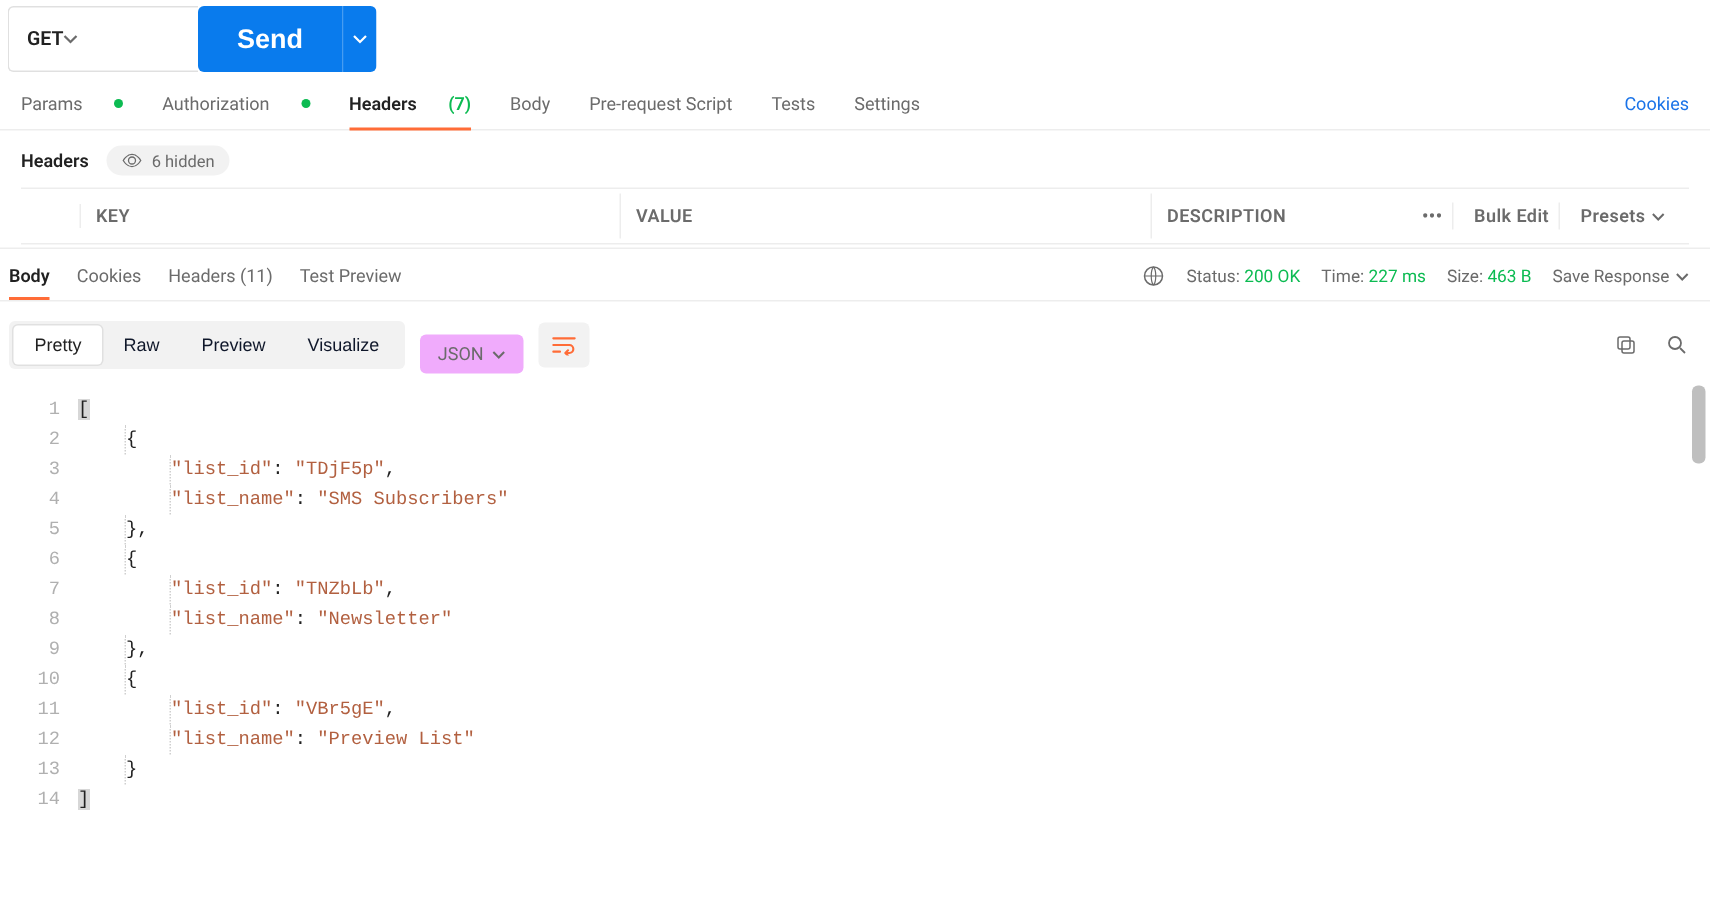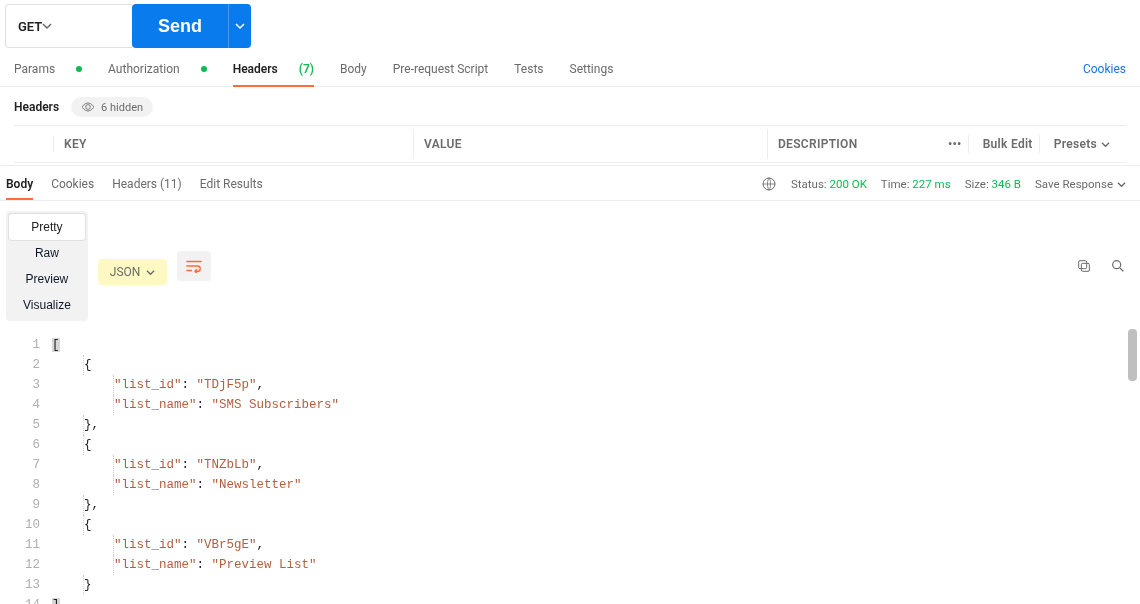--- a/index.html
+++ b/index.html
@@ -209,28 +209,28 @@
   .globe-icon { color:#6b6b6b; }
   .save-resp { display:flex;align-items:center;gap:4px;cursor:pointer; }
 
   
   .resp-controls {
     display:flex;align-items:center;gap:10px;
     padding: 10px 14px 8px 6px;
     border-top:1px solid #ededed;
   }
   .seg {
-    display:flex;background:#f2f2f2;border-radius:4px;padding:3px;flex-direction:column;
+    display:flex;background:#f2f2f2;border-radius:4px;padding:3px;
   }
   .seg button {
     border:none;background:transparent;padding:6px 14px;font-size:12px;color:#0f172a;border-radius:3px;cursor:pointer;
   }
   .seg button.active { background:#fff;color:#212121;box-shadow:0 0 0 1px #e0e0e0; }
   .json-dd {
-    display:flex;align-items:center;gap:6px;background:#fef9c3;border-radius:4px;padding:6px 12px;font-size:12px;color:#6b6b6b;cursor:pointer;margin-top:12px;
+    display:flex;align-items:center;gap:6px;background:#f0abfc;border-radius:4px;padding:6px 12px;font-size:12px;color:#6b6b6b;cursor:pointer;margin-top:12px;
   }
   .wrap-btn {
     width:34px;height:30px;background:#f2f2f2;border:none;border-radius:4px;cursor:pointer;display:flex;align-items:center;justify-content:center;
   }
   .resp-controls .right {
     margin-left:auto;display:flex;gap:18px;color:#6b6b6b;
   }
   .icon-btn { cursor:pointer; }
 
   
@@ -337,32 +337,32 @@
   </div>
 </div>
 
 <div class="resp-tabs">
   <div class="resp-tab active">Body</div>
   <div class="resp-tab">Cookies</div>
   <div class="resp-tab">
     <span>Headers</span>
     <span style="color:#6b6b6b;">(11)</span>
   </div>
-  <div class="resp-tab">Edit Results</div>
+  <div class="resp-tab">Test Preview</div>
 
   <div class="resp-meta">
     <span class="globe-icon">
       <svg width="16" height="16" viewBox="0 0 24 24">
           <circle cx="12" cy="12" r="9" fill="none" stroke="#6b6b6b" stroke-width="1.5"></circle>
           <path d="M3 12h18M12 3c3 3 3 15 0 18M12 3c-3 3-3 15 0 18" fill="none" stroke="#6b6b6b" stroke-width="1.2"></path>
         </svg>
     </span>
     <span><span>Status:</span> <span class="ok">200 OK</span></span>
     <span><span>Time:</span> <span class="ok">227 ms</span></span>
-    <span><span>Size:</span> <span class="ok">346 B</span></span>
+    <span><span>Size:</span> <span class="ok">463 B</span></span>
     <span class="save-resp">
       <span>Save Response</span>
       <svg width="9" height="9" viewBox="0 0 10 10">
           <path d="M1 3l4 4 4-4" stroke="#6b6b6b" stroke-width="1.5" fill="none"></path>
         </svg>
     </span>
   </div>
 </div>
 
 <div class="resp-controls">

